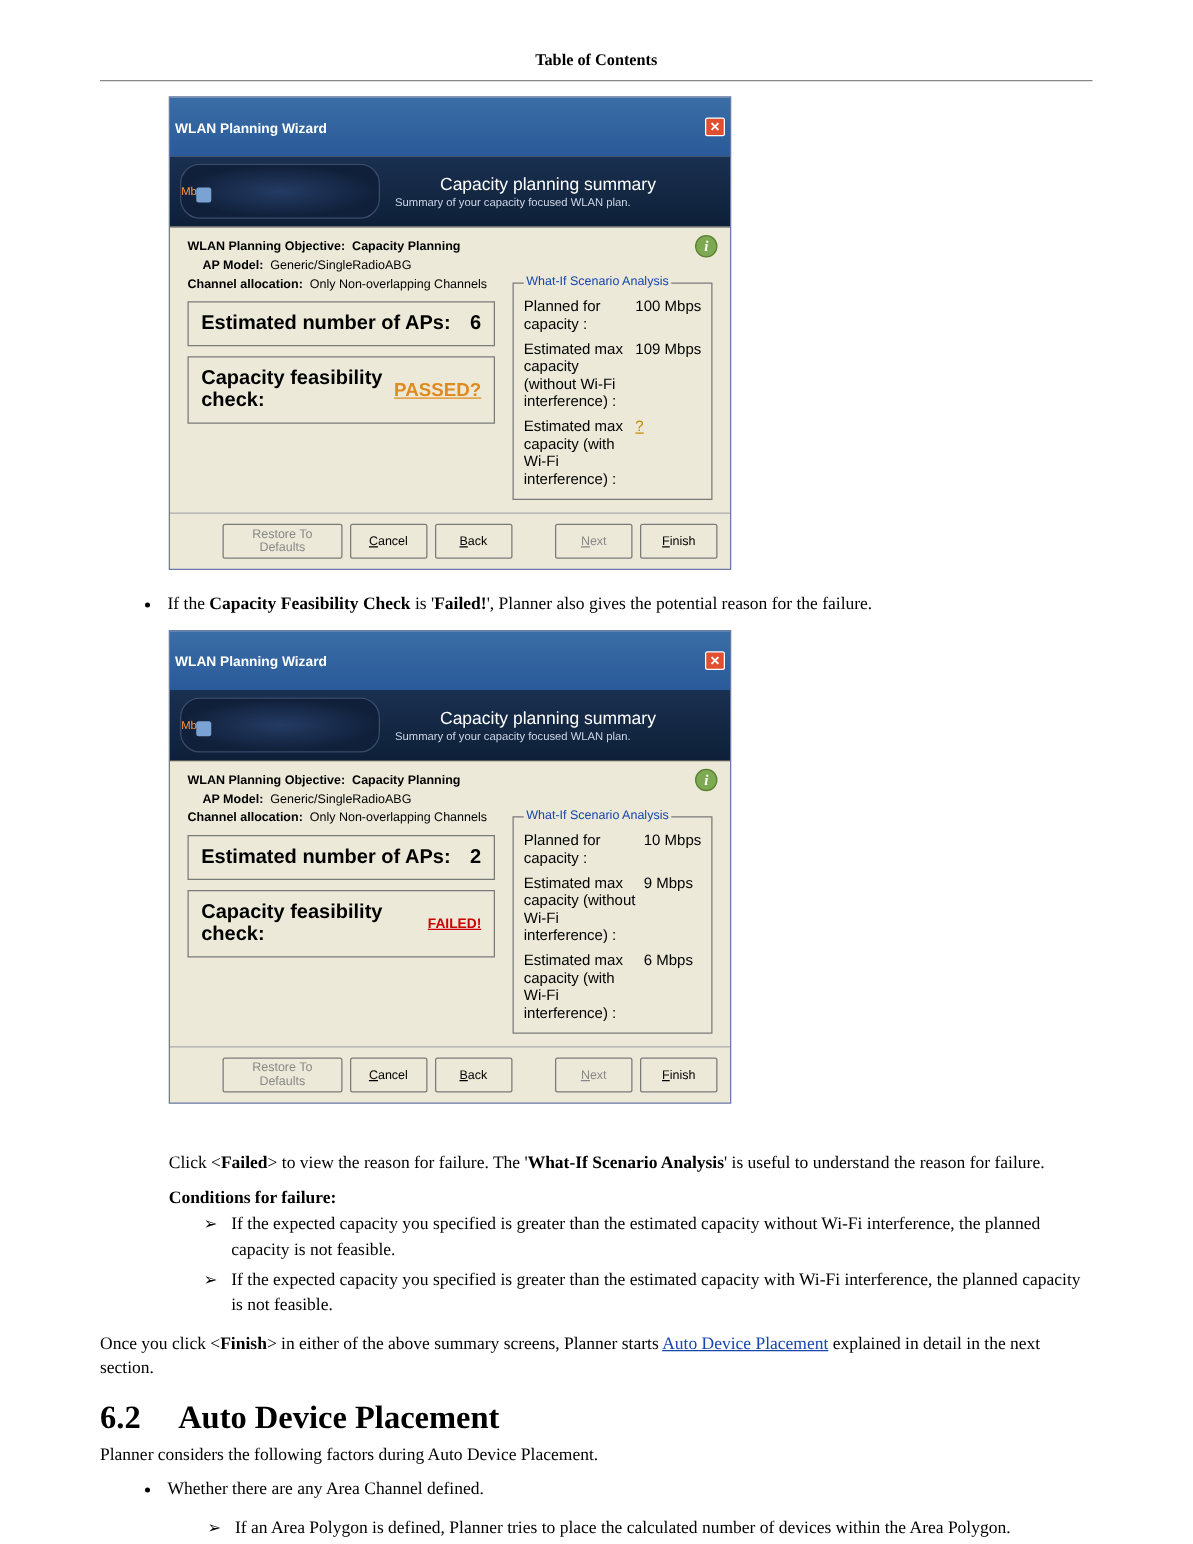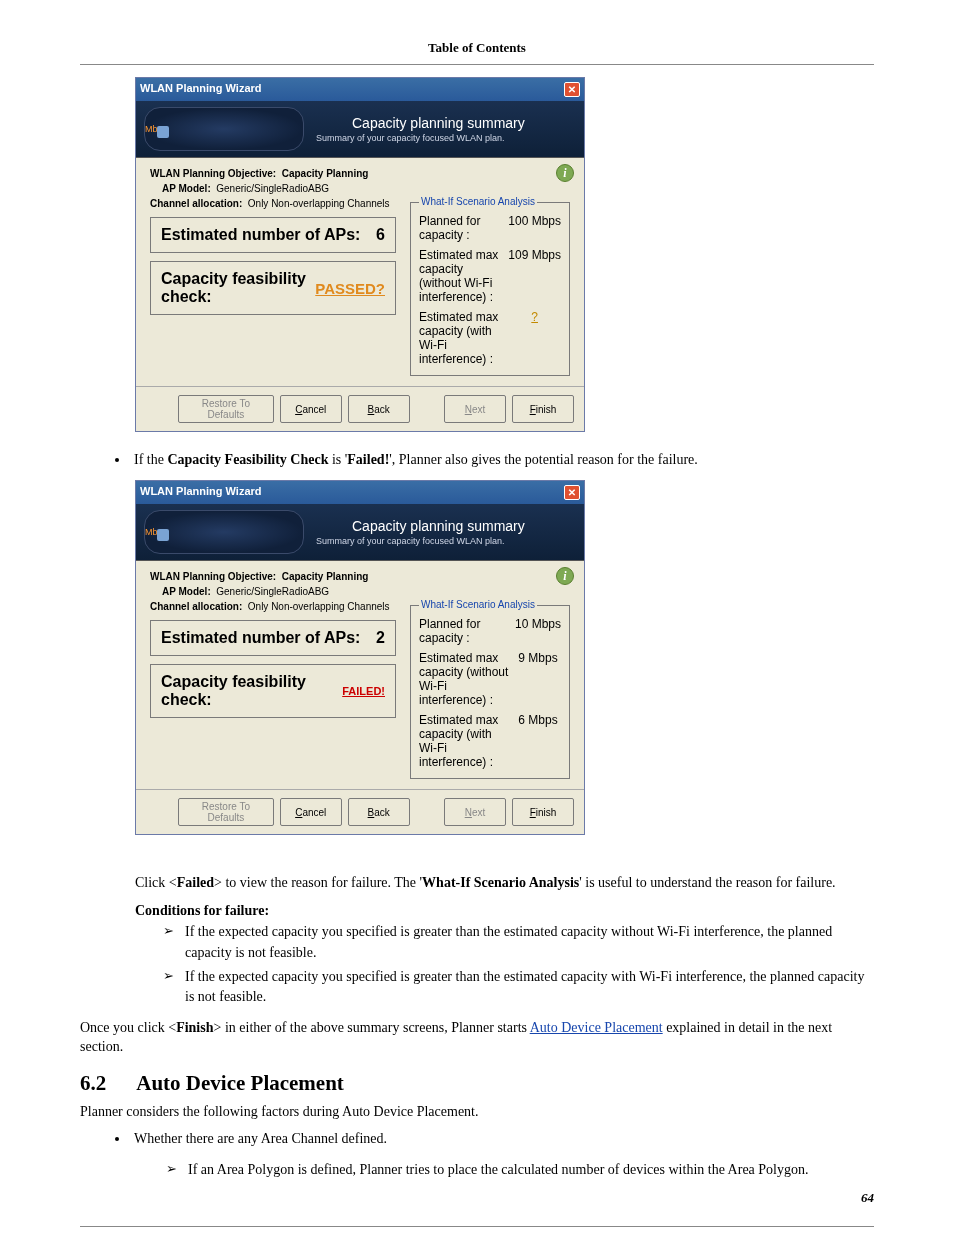--- a/index.html
+++ b/index.html
@@ -28,25 +28,25 @@
     width: 450px;
     border: 1px solid #6b7aa8;
     font-family: Tahoma, Arial, sans-serif;
     font-size: 10px;
     background: #ece9d8;
     margin-bottom: 18px;
   }
   .wizard .titlebar {
     background: linear-gradient(#3a6ea5, #2a5a9a);
     color: #fff;
-    padding: 4px 4px;
+    padding: 16px 4px;
     font-weight: bold;
     display: flex;
     justify-content: space-between;
-    align-items: flex-start;
+    align-items: flex-end;
     font-size: 11px;
   }
   .wizard .titlebar .close {
     width: 16px; height: 15px;
     background: #e05030;
     border: 1px solid #fff;
     color: #fff;
     display:flex; align-items:center; justify-content:center;
     font-size:10px; font-weight:bold;
     border-radius:2px;
@@ -108,21 +108,21 @@
     position:relative;
     padding:8px 8px 6px 8px;
     margin-top:4px;
   }
   .whatif .legend {
     position:absolute; top:-7px; left:8px;
     background:#ece9d8; color:#1746ad; font-size:10px; padding:0 2px;
   }
   .whatif table { width:100%; border-collapse:collapse; font-size:12px; }
   .whatif td { padding:3px 0; vertical-align:top; }
-  .whatif td.v { text-align:center; white-space:nowrap; padding-left:6px;}
+  .whatif td.v { text-align:left; white-space:nowrap; padding-left:6px;}
   .whatif .under { color:#c38a00; text-decoration:underline; }
   .two-col { display:flex; gap:14px; }
   .two-col .left { flex:1; }
   .two-col .right { width:160px; }
   .wizard .footer {
     border-top:1px solid #aaa;
     padding:8px 10px;
     display:flex;
     gap:6px;
     justify-content:center;
@@ -144,21 +144,21 @@
   ul.bul { list-style:disc; margin:0 0 10px 28px; padding-left:22px;}
   ul.bul > li { margin-bottom:4px; padding-left:4px; line-height:1.45;}
   ul.arrow { list-style:none; margin:0 0 10px 30px; padding-left:28px;}
   ul.arrow > li { position:relative; padding-left:22px; margin-bottom:4px; line-height:1.45;}
   ul.arrow > li::before { content:"➢"; position:absolute; left:0; top:0; font-size:13px;}
   ul.arrow.nested { margin-left:58px;}
   .link { color:#1746ad; text-decoration:underline; }
   h2.sec {
     font-family:Georgia,serif;
     font-weight:bold;
-    font-size:21px;
+    font-size:26px;
     margin:14px 0 6px 0;
     display:flex;
     gap:30px;
   }
   .pagefooter {
     text-align:center; font-style:italic; font-weight:bold;
     font-family:Georgia,serif; font-size:12px;
   }
   .pageno { text-align:right; font-style:italic; font-weight:bold; font-size:13px; margin-top:4px;}
 </style>

